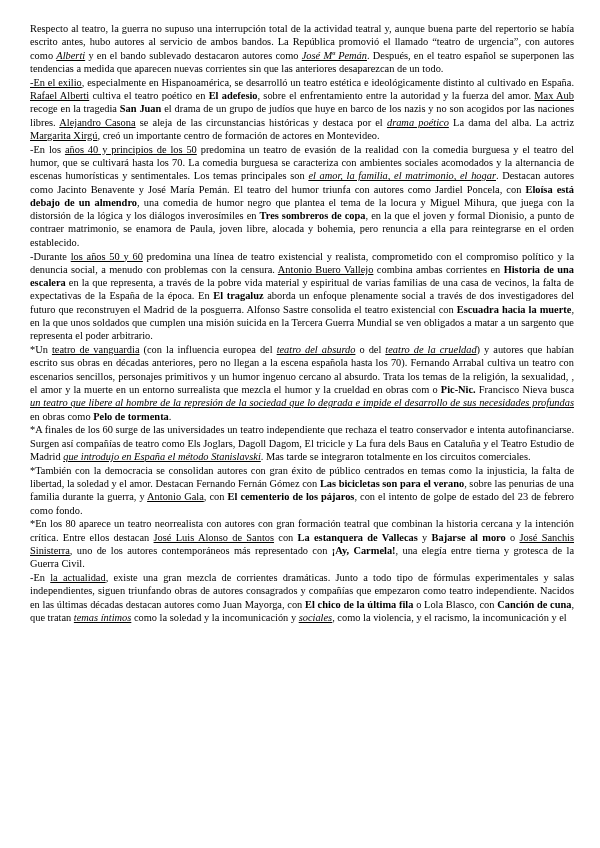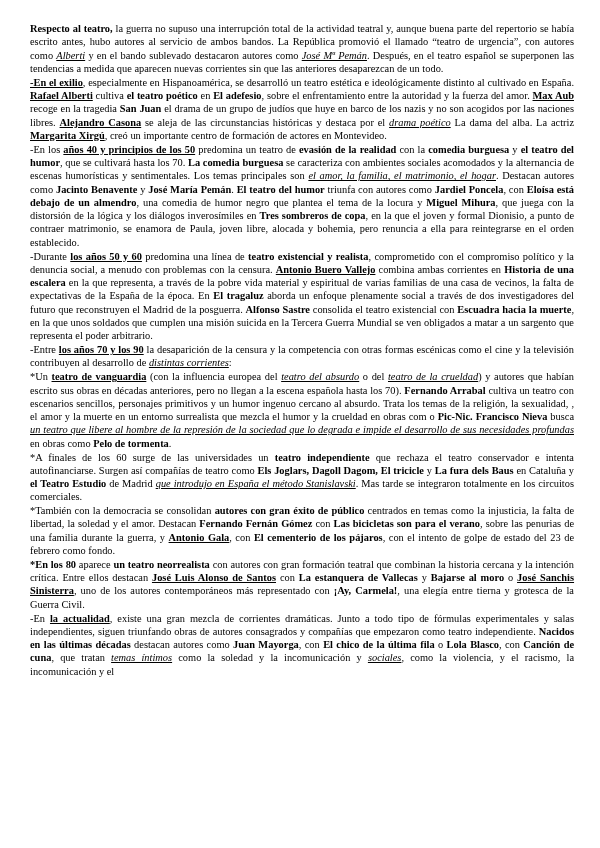--- a/index.html
+++ b/index.html
@@ -22,35 +22,34 @@
   }
   p {
     margin: 0 0 0.5px 0;
     font-size: 10.4px;
     line-height: 13.3px;
     text-align: justify;
     text-justify: inter-word;
     hyphens: none;
   }
   .ind { text-indent: 0; }
-  b, .b { font-weight: bold; }
+  b, .b { font-weight: normal; }
   i, .i { }
   .u { text-decoration: underline; font-style: italic; }
   .bi { font-weight: bold; }
-  .bu { font-weight: bold; text-decoration: underline; }
+  .bu { font-weight: normal; text-decoration: underline; }
 </style>
 </head>
 <body>
 
 <div id="page">
   <div id="body-text">
       <p class="ind"><span class="b">    Respecto al teatro,</span><span> la guerra no supuso una interrupción total de la actividad teatral y, aunque buena parte del repertorio se había escrito antes, hubo autores al servicio de ambos bandos. La República promovió el llamado “teatro de urgencia”, con autores como </span><span class="u">Alberti</span><span> y en el bando sublevado destacaron autores como </span><span class="u">José Mª Pemán</span><span>. Después, en el teatro español se superponen las tendencias a medida que aparecen nuevas corrientes sin que las anteriores desaparezcan de un todo.</span></p>
       <p class="ind"><span class="bu">    -En el exilio</span><span>, especialmente en Hispanoamérica, se desarrolló un teatro estética e ideológicamente distinto al cultivado en España. </span><span class="bu">Rafael Alberti</span><span> cultiva </span><span class="b">el teatro poético</span><span> en </span><span class="bi">El adefesio</span><span>, sobre el enfrentamiento entre la autoridad y la fuerza del amor. </span><span class="bu">Max Aub</span><span> recoge en la tragedia </span><span class="bi">San Juan</span><span> el drama de un grupo de judíos que huye en barco de los nazis y no son acogidos por las naciones libres. </span><span class="bu">Alejandro Casona</span><span> se aleja de las circunstancias históricas y destaca por el </span><span class="u">drama poético</span><span> </span><span class="i">La dama del alba</span><span>. La actriz </span><span class="bu">Margarita Xirgú</span><span>, creó un importante centro de formación de actores en Montevideo.</span></p>
       <p class="ind"><span>    -En los </span><span class="bu">años 40 y principios de los 50</span><span> predomina un teatro de </span><span class="b">evasión de la realidad</span><span> con la </span><span class="b">comedia burguesa</span><span> y </span><span class="b">el teatro del humor</span><span>, que se cultivará hasta los 70. </span><span class="b">La comedia burguesa</span><span> se caracteriza con ambientes sociales acomodados y la alternancia de escenas humorísticas y sentimentales. Los temas principales son </span><span class="u">el amor, la familia, el matrimonio, el hogar</span><span>. Destacan autores como </span><span class="b">Jacinto Benavente</span><span> y </span><span class="b">José María Pemán</span><span>. </span><span class="b">El teatro del humor</span><span> triunfa con autores como </span><span class="b">Jardiel Poncela</span><span>, con </span><span class="bi">Eloísa está debajo de un almendro</span><span>, una comedia de humor negro que plantea el tema de la locura y </span><span class="b">Miguel Mihura</span><span>, que juega con la distorsión de la lógica y los diálogos inverosímiles en </span><span class="bi">Tres sombreros de copa</span><span>, en la que el joven y formal Dionisio, a punto de contraer matrimonio, se enamora de Paula, joven libre, alocada y bohemia, pero renuncia a ella para reintegrarse en el orden establecido.</span></p>
       <p class="ind"><span>    -Durante </span><span class="bu">los años 50 y 60</span><span> predomina una línea de </span><span class="b">teatro existencial y realista</span><span>, comprometido con el compromiso político y la denuncia social, a menudo con problemas con la censura. </span><span class="bu">Antonio Buero Vallejo</span><span> combina ambas corrientes en </span><span class="bi">Historia de una escalera</span><span> en la que representa, a través de la pobre vida material y espiritual de varias familias de una casa de vecinos, la falta de expectativas de la España de la época. En </span><span class="bi">El tragaluz</span><span> aborda un enfoque plenamente social a través de dos investigadores del futuro que reconstruyen el Madrid de la posguerra. </span><span class="b">Alfonso Sastre</span><span> consolida el teatro existencial con </span><span class="bi">Escuadra hacia la muerte</span><span>, en la que unos soldados que cumplen una misión suicida en la Tercera Guerra Mundial se ven obligados a matar a un sargento que representa el poder arbitrario.</span></p>
-      <p class="ind"><span>    -Entre </span><span class="bu">los años 70 y los 90</span><span> la desaparición de la censura y la competencia con otras formas escénicas como el cine y la televisión contribuyen al desarrollo de </span><span class="u">distintas corrientes</span><span>:</span></p>
       <p class="ind"><span>    *Un </span><span class="bu">teatro de vanguardia</span><span> (con la influencia europea del </span><span class="u">teatro del absurdo</span><span> o del </span><span class="u">teatro de la crueldad</span><span>) y autores que habían escrito sus obras en décadas anteriores, pero no llegan a la escena española hasta los 70). </span><span class="b">Fernando Arrabal</span><span> cultiva un teatro con escenarios sencillos, personajes primitivos y un humor ingenuo cercano al absurdo. Trata los temas de la religión, la sexualidad, , el amor y la muerte en un entorno surrealista que mezcla el humor y la crueldad en obras com o </span><span class="bi">Pic-Nic.</span><span> </span><span class="b">Francisco Nieva</span><span> busca </span><span class="u">un teatro que libere al hombre de la represión de la sociedad que lo degrada e impide el desarrollo de sus necesidades profundas</span><span> en obras como </span><span class="bi">Pelo de tormenta</span><span>.</span></p>
       <p class="ind"><span>     *A finales de los 60 surge de las universidades un </span><span class="b">teatro independiente</span><span> que rechaza el teatro conservador e intenta autofinanciarse. Surgen así compañías de teatro como </span><span class="b">Els Joglars, Dagoll Dagom, El tricicle</span><span> y </span><span class="b">La fura dels Baus</span><span> en Cataluña y </span><span class="b">el Teatro Estudio</span><span> de Madrid </span><span class="u">que introdujo en España el método Stanislavski</span><span>. Mas tarde se integraron totalmente en los circuitos comerciales.</span></p>
       <p class="ind"><span>    *También con la democracia se consolidan </span><span class="b">autores con gran éxito de público</span><span> centrados en temas como la injusticia, la falta de libertad, la soledad y el amor. Destacan </span><span class="b">Fernando Fernán Gómez</span><span> con </span><span class="bi">Las bicicletas son para el verano</span><span>, sobre las penurias de una familia durante la guerra, y </span><span class="bu">Antonio Gala</span><span>, con </span><span class="bi">El cementerio de los pájaros</span><span>, con el intento de golpe de estado del 23 de febrero como fondo.</span></p>
       <p class="ind"><span class="b">    *En los 80</span><span> aparece </span><span class="b">un teatro neorrealista</span><span> con autores con gran formación teatral que combinan la historia cercana y la intención crítica. Entre ellos destacan </span><span class="bu">José Luis Alonso de Santos</span><span> con </span><span class="bi">La estanquera de Vallecas</span><span> y </span><span class="bi">Bajarse al moro</span><span> o </span><span class="bu">José Sanchis Sinisterra</span><span>, uno de los autores contemporáneos más representado con </span><span class="bi">¡Ay, Carmela!</span><span>, una elegía entre tierna y grotesca de la Guerra Civil.</span></p>
       <p class="ind"><span>    -En </span><span class="bu">la actualidad</span><span>, existe una gran mezcla de corrientes dramáticas. Junto a todo tipo de fórmulas experimentales y salas independientes, siguen triunfando obras de autores consagrados y compañías que empezaron como teatro independiente. </span><span class="b">Nacidos en las últimas décadas</span><span> destacan autores como </span><span class="b">Juan Mayorga</span><span>, con </span><span class="bi">El chico de la última fila</span><span> o </span><span class="b">Lola Blasco</span><span>, con </span><span class="bi">Canción de cuna</span><span>, que tratan </span><span class="u">temas íntimos</span><span> como la soledad y la incomunicación y </span><span class="u">sociales</span><span>, como la violencia, y el racismo, la incomunicación y el</span></p>
     </div>
 </div>
 
 </body></html>

